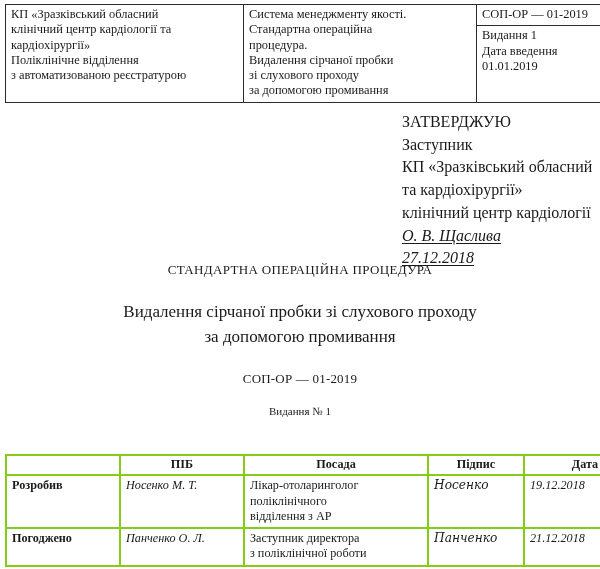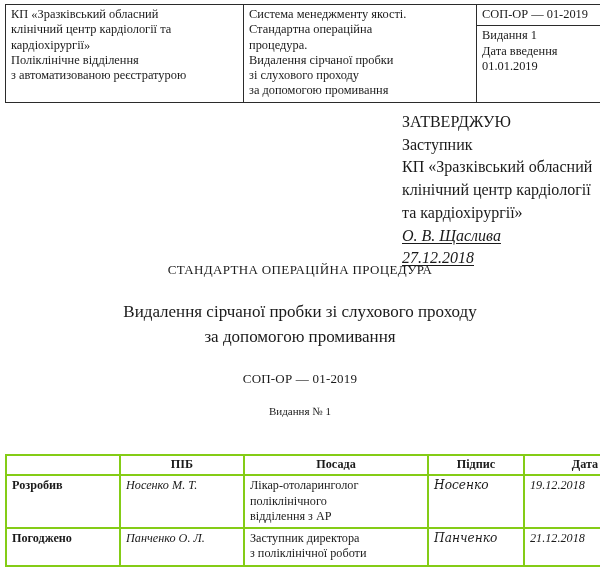--- a/index.html
+++ b/index.html
@@ -199,22 +199,22 @@
       </td>
 
     </tr>
   </tbody>
     </table>
 
   <div class="approval">
     <span class="ln">ЗАТВЕРДЖУЮ</span>
     <span class="ln">Заступник</span>
     <span class="ln">КП «Зразківський обласний</span>
+    <span class="ln">та кардіохірургії»</span>
     <span class="ln">клінічний центр кардіології</span>
-    <span class="ln">та кардіохірургії»</span>
     <span class="sig-row"><span class="sig-name">О. В. Щаслива</span></span>
     <span class="sig-row"><span class="sig-date">27.12.2018</span></span>
   </div>
 
   <div class="title-block">
     <div class="sop-kicker">СТАНДАРТНА ОПЕРАЦІЙНА ПРОЦЕДУРА</div>
     <div class="sop-title">
       <span class="t-line">Видалення сірчаної пробки зі слухового проходу</span>
       <span class="t-line">за допомогою промивання</span>
     </div>

